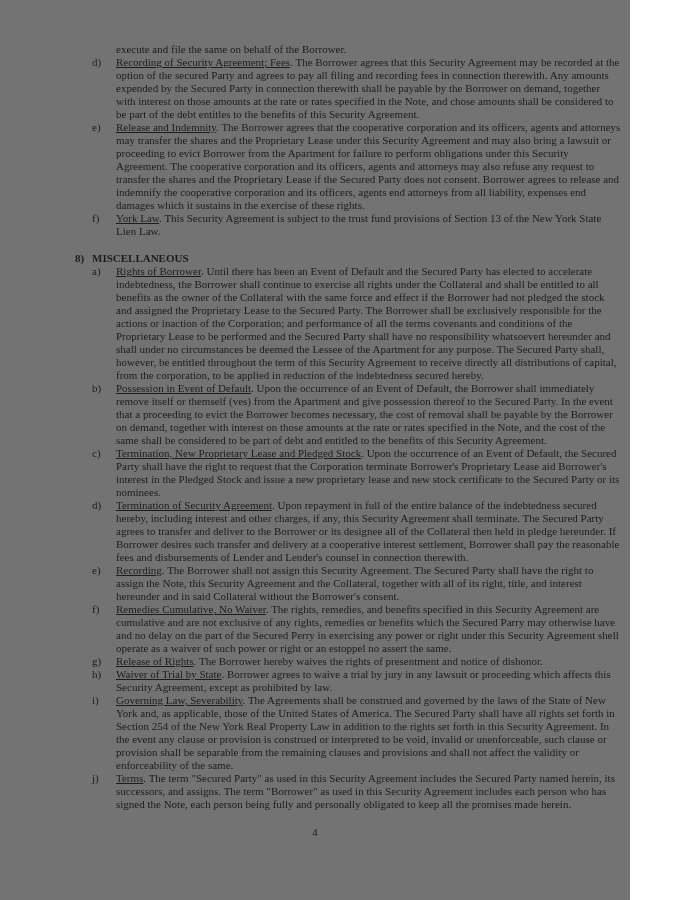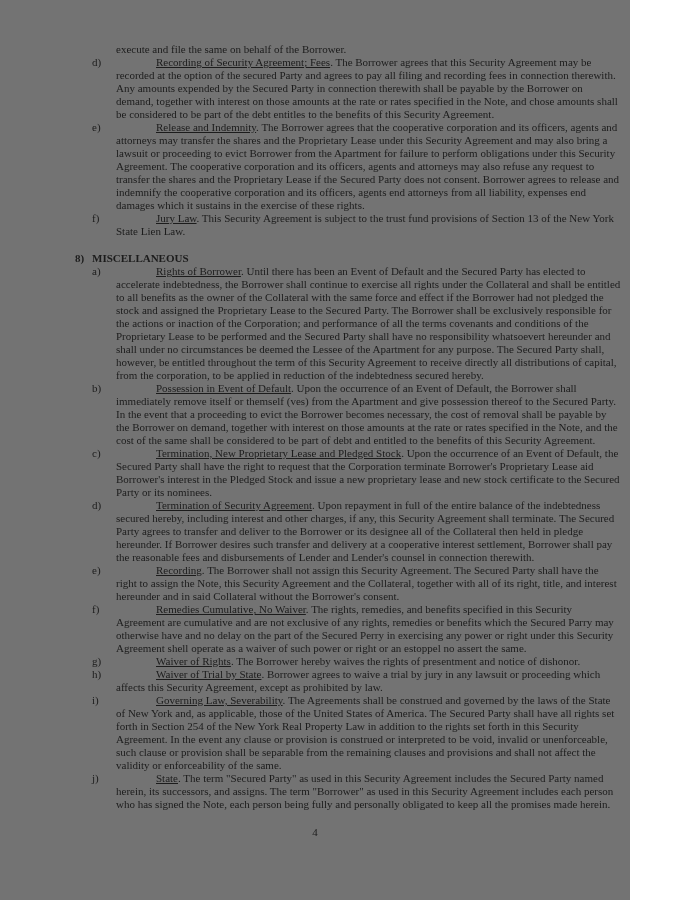--- a/index.html
+++ b/index.html
@@ -17,21 +17,21 @@
   .content {
     position: absolute;
     left: 75px;
     top: 43px;
     width: 547px;
   }
   .cont-line { margin-left: 41px; }
   .clause { display: flex; margin-left: 17px; }
   .clause .marker { flex: 0 0 24px; }
   .clause .ctext { flex: 1; }
-  .heading { text-decoration: underline; text-underline-offset: 1px; margin-left: 40px; }
+  .heading { text-decoration: underline; text-underline-offset: 1px; }
   .section-header { display: flex; margin-top: 14px; font-weight: bold; }
   .section-header .num { flex: 0 0 17px; }
   .page-number {
     position: absolute;
     top: 826px;
     left: 0;
     width: 100%;
     text-align: center;
   }
 </style>
@@ -48,21 +48,21 @@
       <div class="ctext"><span class="heading">Recording of Security Agreement; Fees</span><span>. The Borrower agrees that this Security Agreement may be recorded at the option of the secured Party and agrees to pay all filing and recording fees in connection therewith. Any amounts expended by the Secured Party in connection therewith shall be payable by the Borrower on demand, together with interest on those amounts at the rate or rates specified in the Note, and chose amounts shall be considered to be part of the debt entitles to the benefits of this Security Agreement.</span></div>
     </div>
 
     <div class="clause">
       <span class="marker">e)</span>
       <div class="ctext"><span class="heading">Release and Indemnity</span><span>. The Borrower agrees that the cooperative corporation and its officers, agents and attorneys may transfer the shares and the Proprietary Lease under this Security Agreement and may also bring a lawsuit or proceeding to evict Borrower from the Apartment for failure to perform obligations under this Security Agreement. The cooperative corporation and its officers, agents and attorneys may also refuse any request to transfer the shares and the Proprietary Lease if the Secured Party does not consent. Borrower agrees to release and indemnify the cooperative corporation and its officers, agents end attorneys from all liability, expenses end damages which it sustains in the exercise of these rights.</span></div>
     </div>
 
     <div class="clause">
       <span class="marker">f)</span>
-      <div class="ctext"><span class="heading">Jury Law</span><span>. This Security Agreement is subject to the trust fund provisions of Section 13 of the New York State Lien Law.</span></div>
+      <div class="ctext"><span class="heading">York Law</span><span>. This Security Agreement is subject to the trust fund provisions of Section 13 of the New York State Lien Law.</span></div>
     </div>
 
     <div class="section-header">
       <span class="num">8)</span>
       <span>MISCELLANEOUS</span>
     </div>
 
     <div class="clause">
       <span class="marker">a)</span>
       <div class="ctext"><span class="heading">Rights of Borrower</span><span>. Until there has been an Event of Default and the Secured Party has elected to accelerate indebtedness, the Borrower shall continue to exercise all rights under the Collateral and shall be entitled to all benefits as the owner of the Collateral with the same force and effect if the Borrower had not pledged the stock and assigned the Proprietary Lease to the Secured Party. The Borrower shall be exclusively responsible for the actions or inaction of the Corporation; and performance of all the terms covenants and conditions of the Proprietary Lease to be performed and the Secured Party shall have no responsibility whatsoevert hereunder and shall under no circumstances be deemed the Lessee of the Apartment for any purpose. The Secured Party shall, however, be entitled throughout the term of this Security Agreement to receive directly all distributions of capital, from the corporation, to be applied in reduction of the indebtedness secured hereby.</span></div>
@@ -88,34 +88,34 @@
       <div class="ctext"><span class="heading">Recording</span><span>. The Borrower shall not assign this Security Agreement. The Secured Party shall have the right to assign the Note, this Security Agreement and the Collateral, together with all of its right, title, and interest hereunder and in said Collateral without the Borrower's consent.</span></div>
     </div>
 
     <div class="clause">
       <span class="marker">f)</span>
       <div class="ctext"><span class="heading">Remedies Cumulative, No Waiver</span><span>. The rights, remedies, and benefits specified in this Security Agreement are cumulative and are not exclusive of any rights, remedies or benefits which the Secured Parry may otherwise have and no delay on the part of the Secured Perry in exercising any power or right under this Security Agreement shell operate as a waiver of such power or right or an estoppel no assert the same.</span></div>
     </div>
 
     <div class="clause">
       <span class="marker">g)</span>
-      <div class="ctext"><span class="heading">Waiver of Rights</span><span>. The Borrower hereby waives the rights of presentment and notice of dishonor.</span></div>
+      <div class="ctext"><span class="heading">Release of Rights</span><span>. The Borrower hereby waives the rights of presentment and notice of dishonor.</span></div>
     </div>
 
     <div class="clause">
       <span class="marker">h)</span>
       <div class="ctext"><span class="heading">Waiver of Trial by State</span><span>. Borrower agrees to waive a trial by jury in any lawsuit or proceeding which affects this Security Agreement, except as prohibited by law.</span></div>
     </div>
 
     <div class="clause">
       <span class="marker">i)</span>
       <div class="ctext"><span class="heading">Governing Law, Severability</span><span>. The Agreements shall be construed and governed by the laws of the State of New York and, as applicable, those of the United States of America. The Secured Party shall have all rights set forth in Section 254 of the New York Real Property Law in addition to the rights set forth in this Security Agreement. In the event any clause or provision is construed or interpreted to be void, invalid or unenforceable, such clause or provision shall be separable from the remaining clauses and provisions and shall not affect the validity or enforceability of the same.</span></div>
     </div>
 
     <div class="clause">
       <span class="marker">j)</span>
-      <div class="ctext"><span class="heading">State</span><span>. The term "Secured Party" as used in this Security Agreement includes the Secured Party named herein, its successors, and assigns. The term "Borrower" as used in this Security Agreement includes each person who has signed the Note, each person being fully and personally obligated to keep all the promises made herein.</span></div>
+      <div class="ctext"><span class="heading">Terms</span><span>. The term "Secured Party" as used in this Security Agreement includes the Secured Party named herein, its successors, and assigns. The term "Borrower" as used in this Security Agreement includes each person who has signed the Note, each person being fully and personally obligated to keep all the promises made herein.</span></div>
     </div>
 
   </div>
 
   <div class="page-number">4</div>
 </div>
 
 </body></html>

